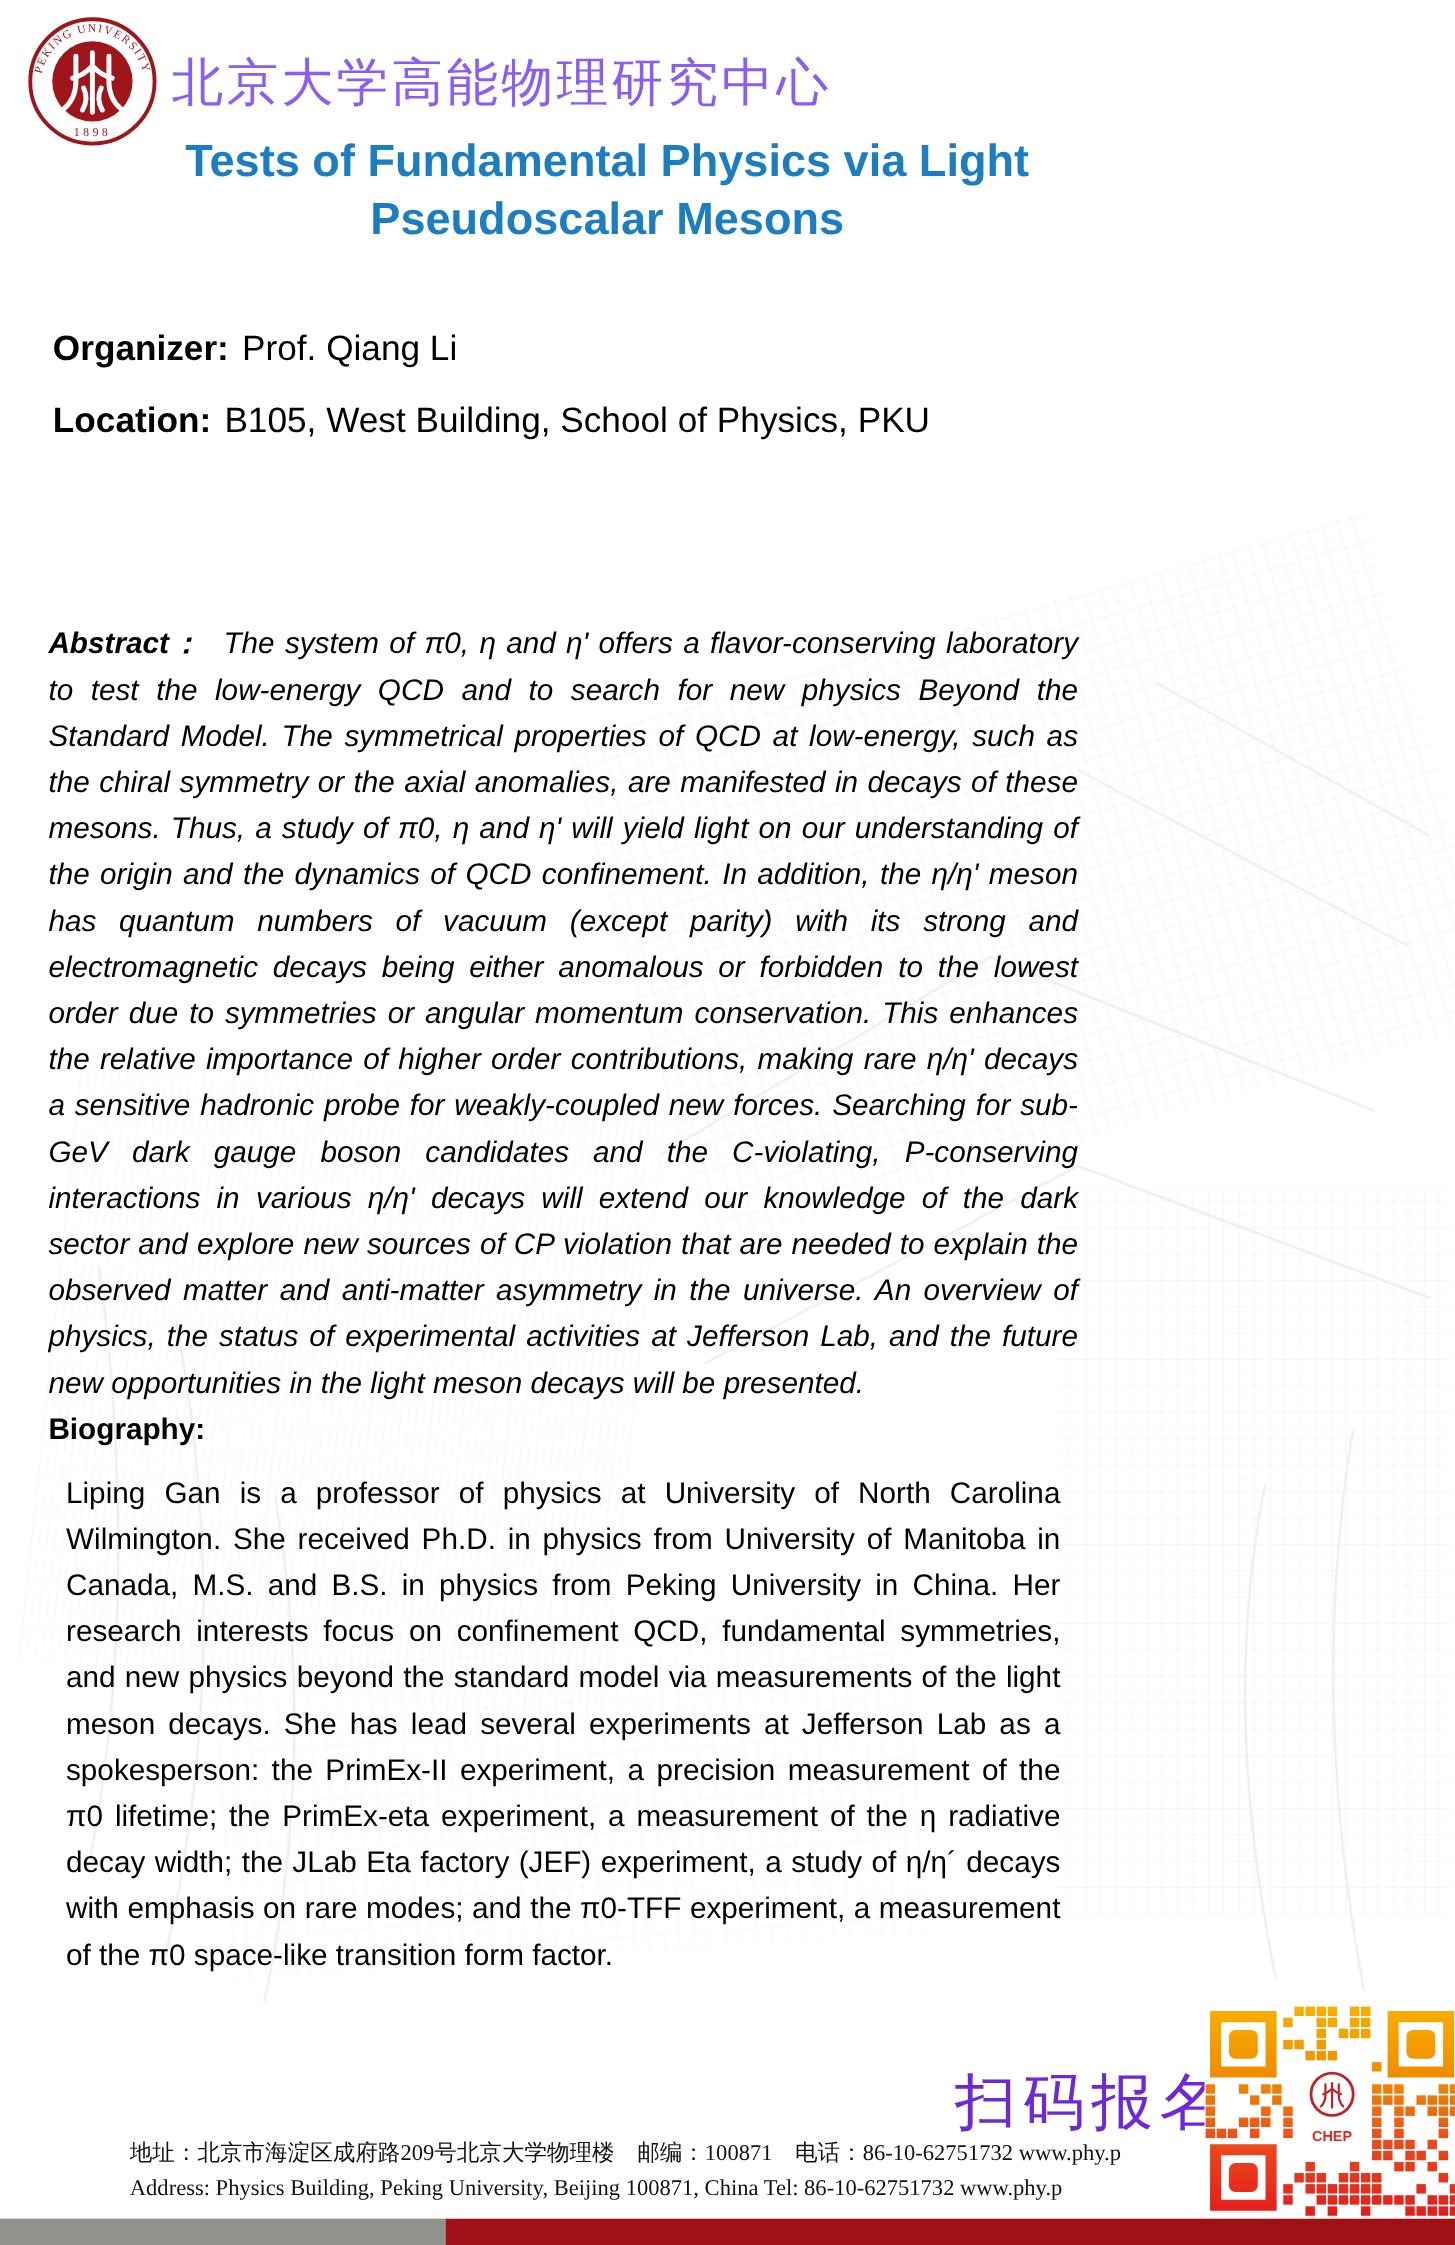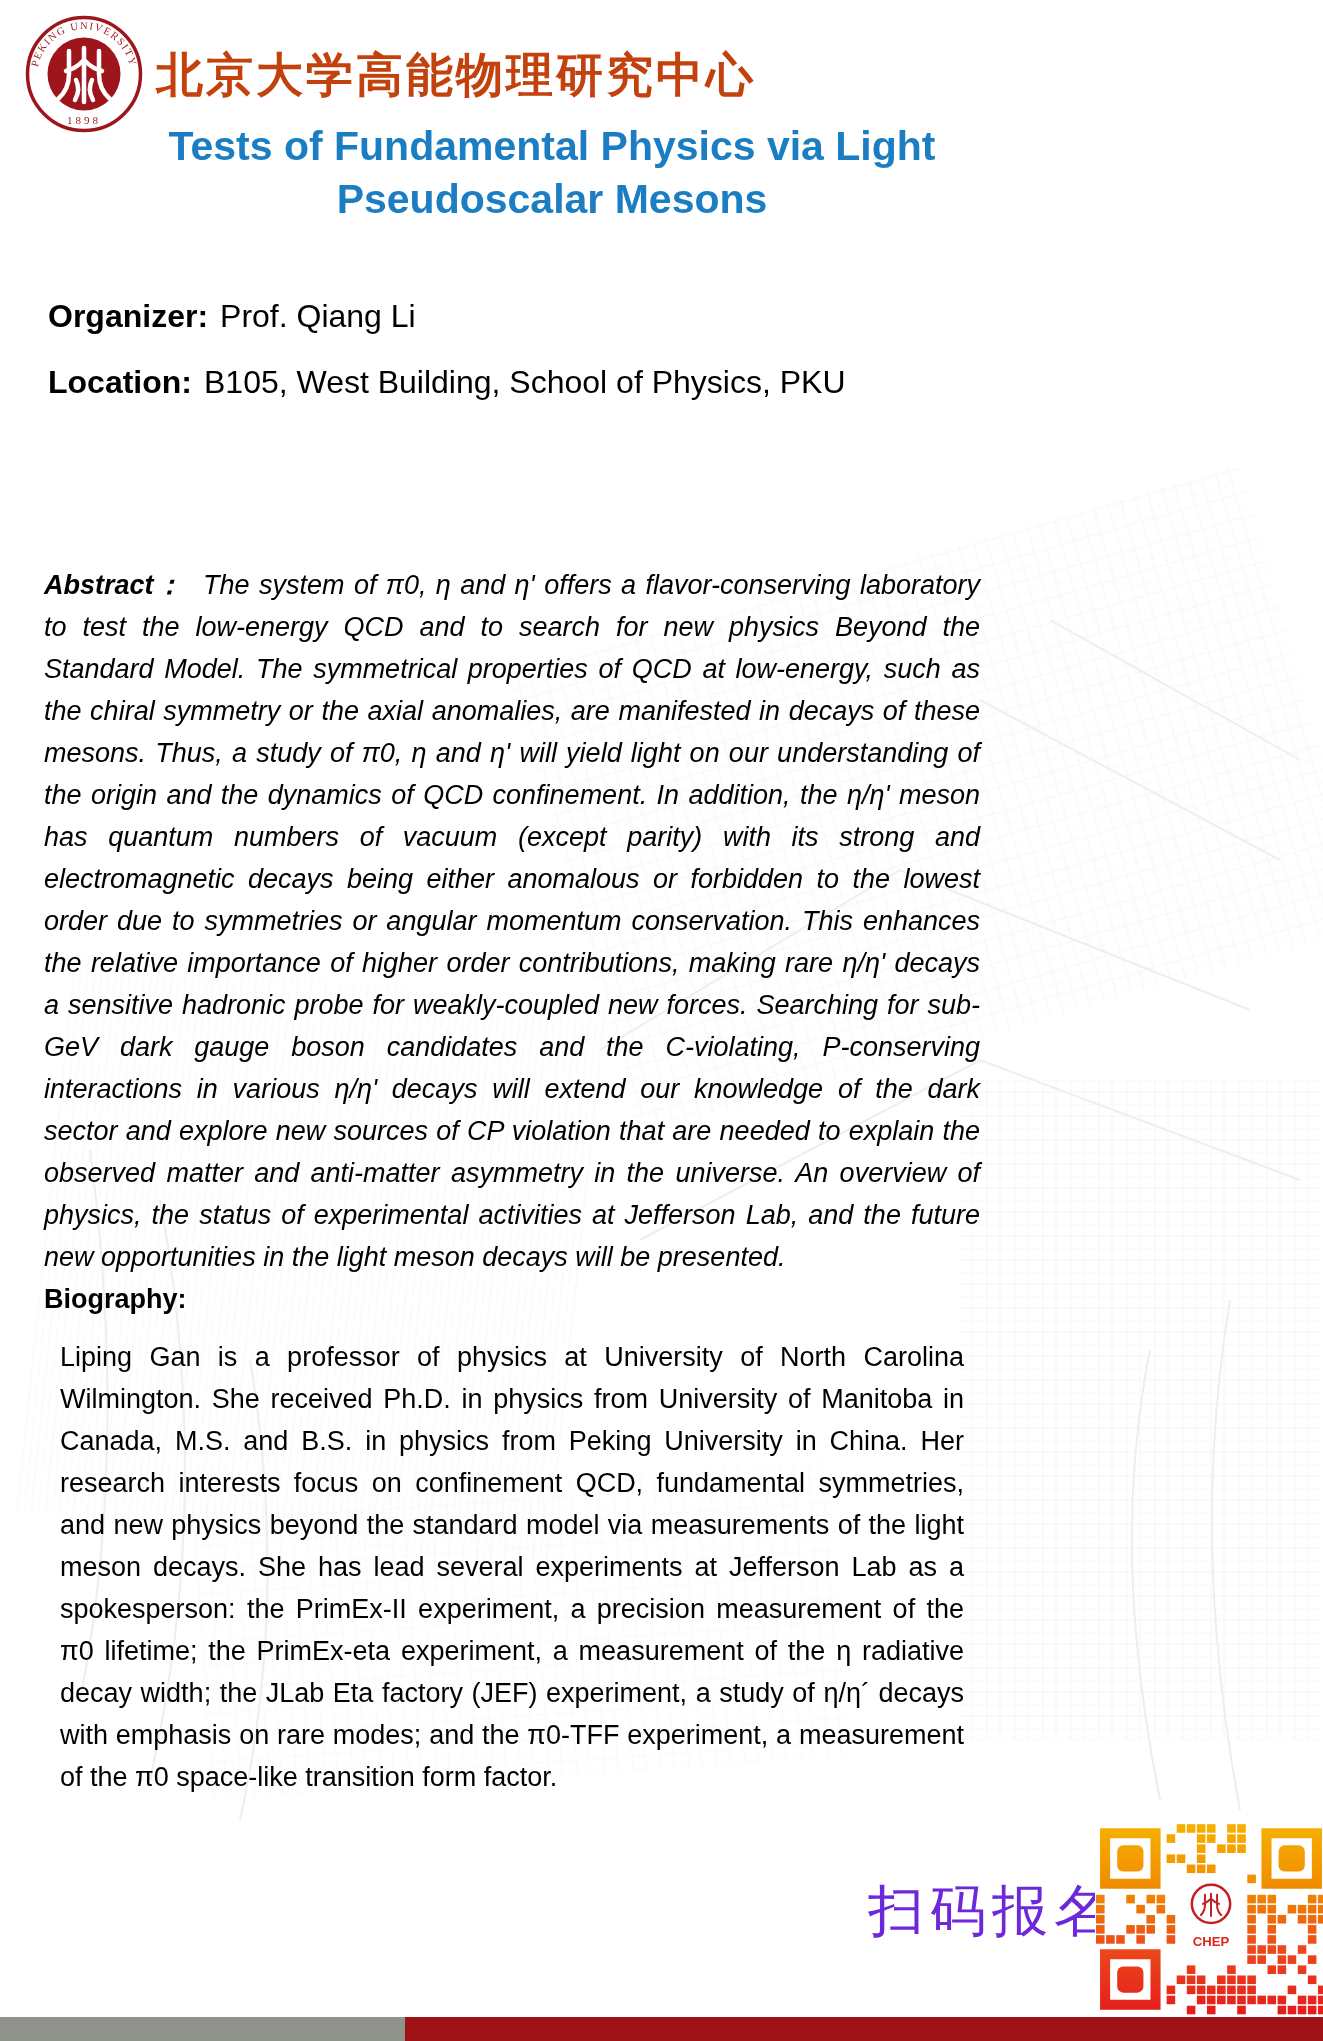--- a/index.html
+++ b/index.html
@@ -7,21 +7,21 @@
     position:relative;width:1323px;height:2041px;margin:0 auto;
     background:#ffffff;overflow:hidden;
     font-family:"Liberation Sans",sans-serif;color:#000;
   }
   
   .watermark{position:absolute;inset:0;pointer-events:none;}
   
   .logo{position:absolute;left:24px;top:14px;width:120px;height:120px;}
   .org-name{
     position:absolute;left:156px;top:44px;
-    font-size:47px;letter-spacing:3px;color:#c2410c;font-weight:700;white-space:nowrap;
+    font-size:47px;letter-spacing:3px;color:#8b5cf6;font-weight:400;white-space:nowrap;
   }
   .title{
     position:absolute;left:0;top:120px;width:1024px;text-align:center;
     color:#1B7EC3;font-weight:bold;font-size:41px;line-height:53px;padding-left:40px;
   }
   
   .details{position:absolute;left:48px;top:296px;width:1100px;}
   .detail-row{font-size:32px;line-height:40px;margin-bottom:26px;white-space:nowrap;}
   .detail-label{font-weight:bold;margin-right:12px;}
   
@@ -118,20 +118,24 @@
   </div>
 
   <div class="body-col">
     <p class="abstract-text"><span class="abstract-label">Abstract：</span>&nbsp;&nbsp;<span>The system of π0, η and η' offers a flavor-conserving laboratory to test the low-energy QCD and to search for new physics Beyond the Standard Model. The symmetrical properties of QCD at low-energy, such as the chiral symmetry or the axial anomalies, are manifested in decays of these mesons. Thus, a study of π0, η and η' will yield light on our understanding of the origin and the dynamics of QCD confinement. In addition, the η/η' meson has quantum numbers of vacuum (except parity) with its strong and electromagnetic decays being either anomalous or forbidden to the lowest order due to symmetries or angular momentum conservation. This enhances the relative importance of higher order contributions, making rare η/η' decays a sensitive hadronic probe for weakly-coupled new forces. Searching for sub-GeV dark gauge boson candidates and the C-violating, P-conserving interactions in various η/η' decays will extend our knowledge of the dark sector and explore new sources of CP violation that are needed to explain the observed matter and anti-matter asymmetry in the universe. An overview of physics, the status of experimental activities at Jefferson Lab, and the future new opportunities in the light meson decays will be presented.</span></p>
     <div class="bio-label">Biography:</div>
     <p class="bio-text">Liping Gan is a professor of physics at University of North Carolina Wilmington. She received Ph.D. in physics from University of Manitoba in Canada, M.S. and B.S. in physics from Peking University in China. Her research interests focus on confinement QCD, fundamental symmetries, and new physics beyond the standard model via measurements of the light meson decays. She has lead several experiments at Jefferson Lab as a spokesperson: the PrimEx-II experiment, a precision measurement of the π0 lifetime; the PrimEx-eta experiment, a measurement of the η radiative decay width; the JLab Eta factory (JEF) experiment, a study of η/η´ decays with emphasis on rare modes; and the π0-TFF experiment, a measurement of the π0 space-like transition form factor.</p>
   </div>
 
   <div class="register-cta">扫码报名</div>
 
+  <div class="address-block">
+    <div>地址：北京市海淀区成府路209号北京大学物理楼　邮编：100871　电话：86-10-62751732  www.phy.p</div>
+    <div>Address: Physics Building,  Peking University,  Beijing  100871,  China   Tel: 86-10-62751732   www.phy.p</div>
+  </div>
 
   <div class="qr">
     <svg viewBox="0 0 230 190" width="232" height="192" xmlns="http://www.w3.org/2000/svg">
       <defs>
         <linearGradient id="qrGrad" gradientUnits="userSpaceOnUse" x1="0" y1="0" x2="0" y2="190">
           <stop offset="0" stop-color="#F7B100"></stop>
           <stop offset="0.35" stop-color="#F08A00"></stop>
           <stop offset="0.65" stop-color="#EC4A1B"></stop>
           <stop offset="1" stop-color="#E41B1C"></stop>
         </linearGradient>

